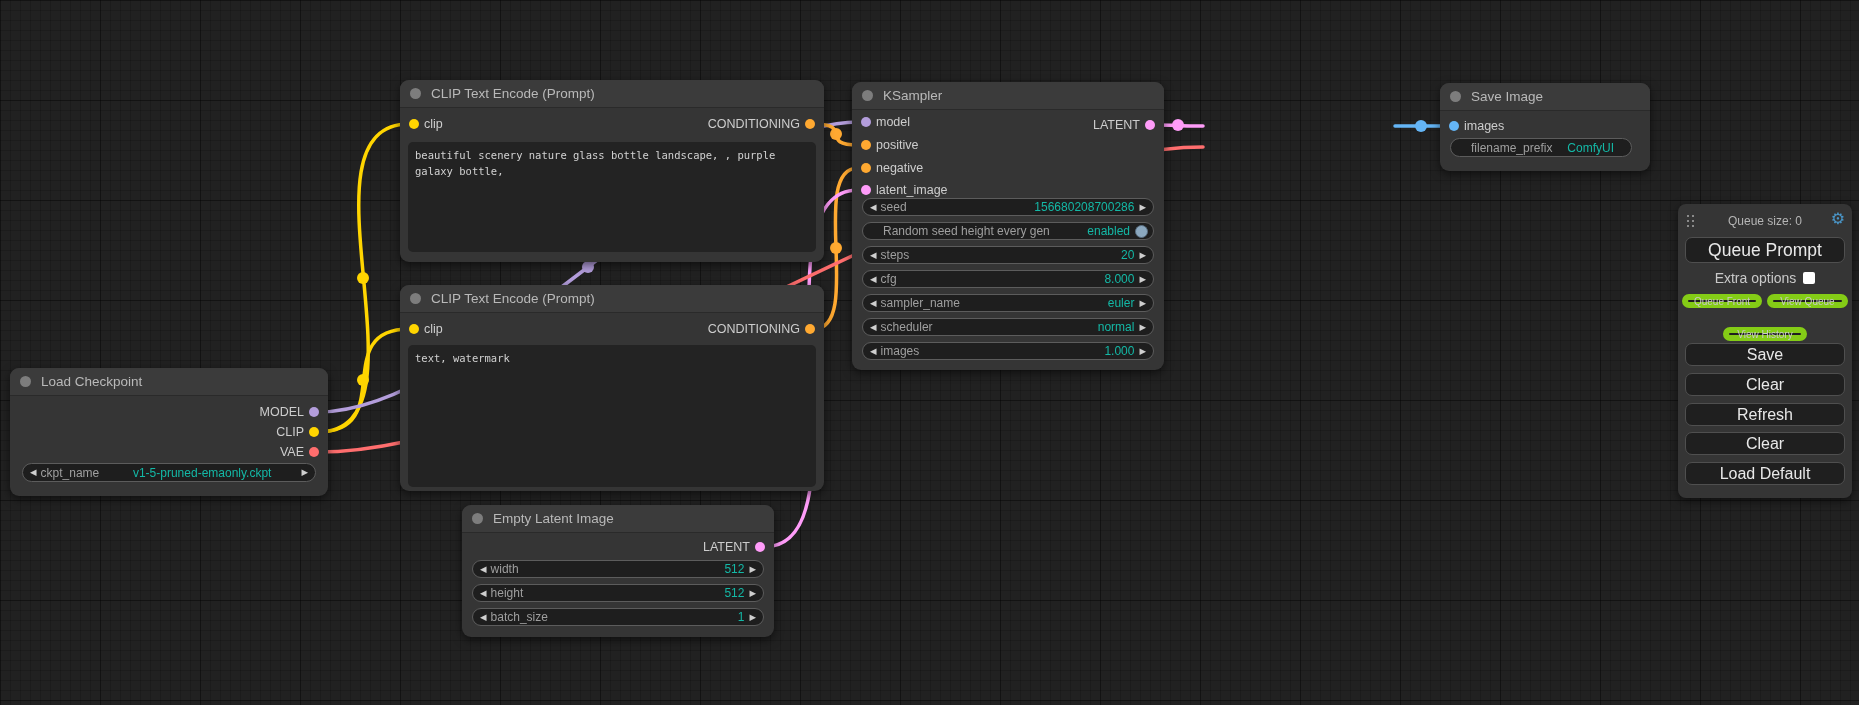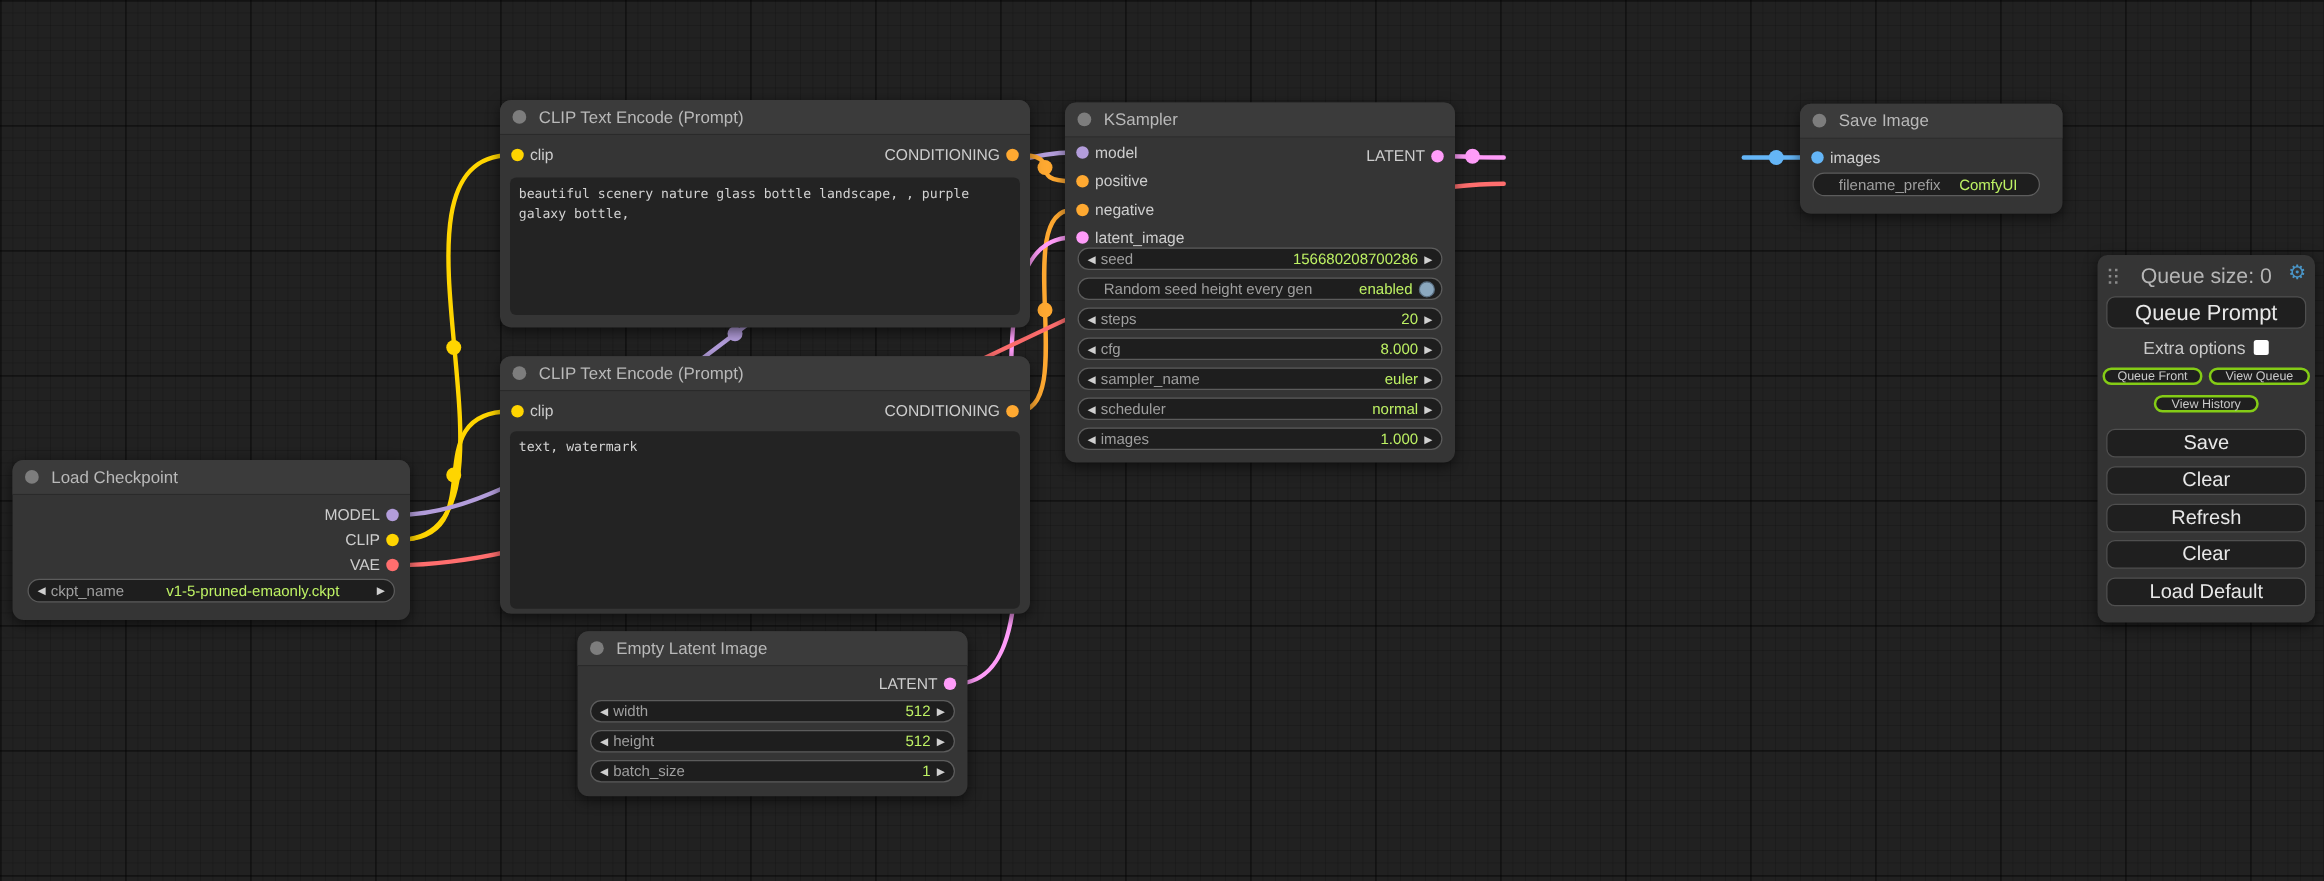--- a/index.html
+++ b/index.html
@@ -26,42 +26,42 @@
   .slot{position:absolute;height:18px;display:flex;align-items:center;
         font-size:12.5px;color:#cdcdcd;white-space:nowrap;}
   .slot.in{left:4px;}
   .slot.out{right:4px;flex-direction:row-reverse;}
   .pdot{width:10px;height:10px;border-radius:50%;margin:0 5px;flex:none;}
   .widget{position:absolute;height:18px;background:#1e1e1e;border:1px solid #5c5c5c;
           border-radius:10px;display:flex;align-items:center;padding:0 7px;
           box-sizing:border-box;font-size:12px;}
   .arr{color:#cfcfcf;font-size:8.5px;line-height:1;flex:none;}
   .wl{color:#9f9f9f;margin:0 4px;white-space:nowrap;}
-  .wv{color:#bef264;margin-left:auto;margin-right:5px;white-space:nowrap;}
+  .wv{color:#14b8a6;margin-left:auto;margin-right:5px;white-space:nowrap;}
   .toggle{width:11px;height:11px;border-radius:50%;background:#8ba8bf;
           border:1px solid #5a6f82;flex:none;margin-right:-2px;}
   .textbox{position:absolute;background:#232323;border-radius:5px;color:#d2d2d2;
            font-family:"DejaVu Sans Mono",monospace;font-size:10.5px;line-height:16px;
            padding:5px 7px;box-sizing:border-box;white-space:pre-wrap;overflow:hidden;}
   
   #qpanel{position:absolute;left:1678px;top:204px;width:174px;height:294px;
           background:#353535;border-radius:8px;box-shadow:0 3px 10px rgba(0,0,0,0.55);z-index:3;}
   .qhead{position:absolute;top:7px;left:0;right:0;height:20px;display:flex;
-         align-items:center;justify-content:center;color:#b5b5b5;font-size:17px;}
+         align-items:center;justify-content:center;color:#b5b5b5;font-size:12px;}
   .qhandle{position:absolute;left:9px;top:11px;width:2px;height:2px;background:#8a8a8a;
            box-shadow:0 5px 0 #8a8a8a,0 10px 0 #8a8a8a,5px 0 0 #8a8a8a,5px 5px 0 #8a8a8a,5px 10px 0 #8a8a8a;}
   .qgear{position:absolute;right:7px;top:4px;font-size:16px;line-height:22px;}
   .qbtn{position:absolute;left:7px;width:160px;height:23px;background:#1f1f1f;
         border:1px solid #4f4f4f;border-radius:7px;color:#e8e8e8;font-size:16px;
         display:flex;align-items:center;justify-content:center;box-sizing:border-box;cursor:pointer;}
   .qbtn.main{top:33px;height:26px;font-size:17.5px;}
   .qextra{position:absolute;top:66px;left:0;right:0;height:16px;display:flex;
           align-items:center;justify-content:center;gap:7px;color:#c9c9c9;font-size:14px;}
   .qcheck{width:12px;height:12px;background:#ffffff;border-radius:2px;flex:none;}
-  .qsmall{position:absolute;height:14px;background:#1f1f1f;border:2px solid #84cc16;
+  .qsmall{position:absolute;height:14px;background:#1f1f1f;border:6px solid #84cc16;
           border-radius:8px;color:#c9c9c9;font-size:10px;display:flex;align-items:center;
           justify-content:center;box-sizing:border-box;cursor:pointer;}
 </style>
 </head>
 <body>
 
 <div id="canvas">
 
   <svg id="wires" width="1859" height="705">
     <path d="M318,432 C438,432 289,124 409,124" stroke="#FFD500"></path>
@@ -258,21 +258,21 @@
     <span class="qhandle"></span>
     <div class="qhead">Queue size: 0</div>
     <span class="qgear" style="color: rgb(74, 150, 200);">⚙</span>
     <div class="qbtn main">Queue Prompt</div>
     <div class="qextra">
       <span>Extra options</span>
       <span class="qcheck"></span>
     </div>
     <div class="qsmall" style="left:4px;top:90px;width:80px">Queue Front</div>
     <div class="qsmall" style="left:89px;top:90px;width:81px">View Queue</div>
-    <div class="qsmall" style="left:45px;top:112px;width:84px">View History</div>
+    <div class="qsmall" style="left:45px;top:123px;width:84px">View History</div>
     <div class="qbtn" style="top:139px">Save</div>
     <div class="qbtn" style="top:169px">Clear</div>
     <div class="qbtn" style="top:199px">Refresh</div>
     <div class="qbtn" style="top:228px">Clear</div>
     <div class="qbtn" style="top:258px">Load Default</div>
   </div>
 
 </div>
 
 </body></html>

